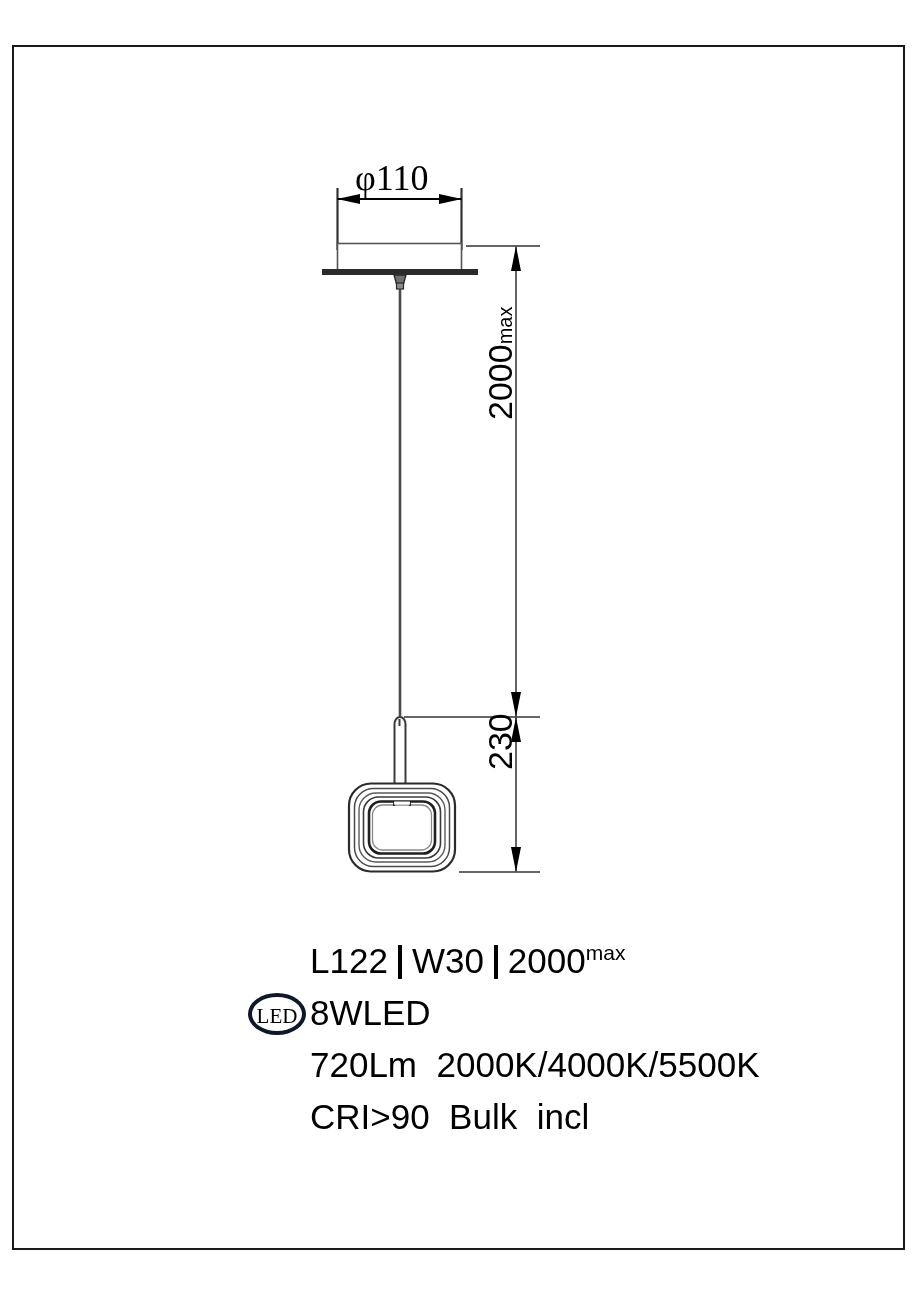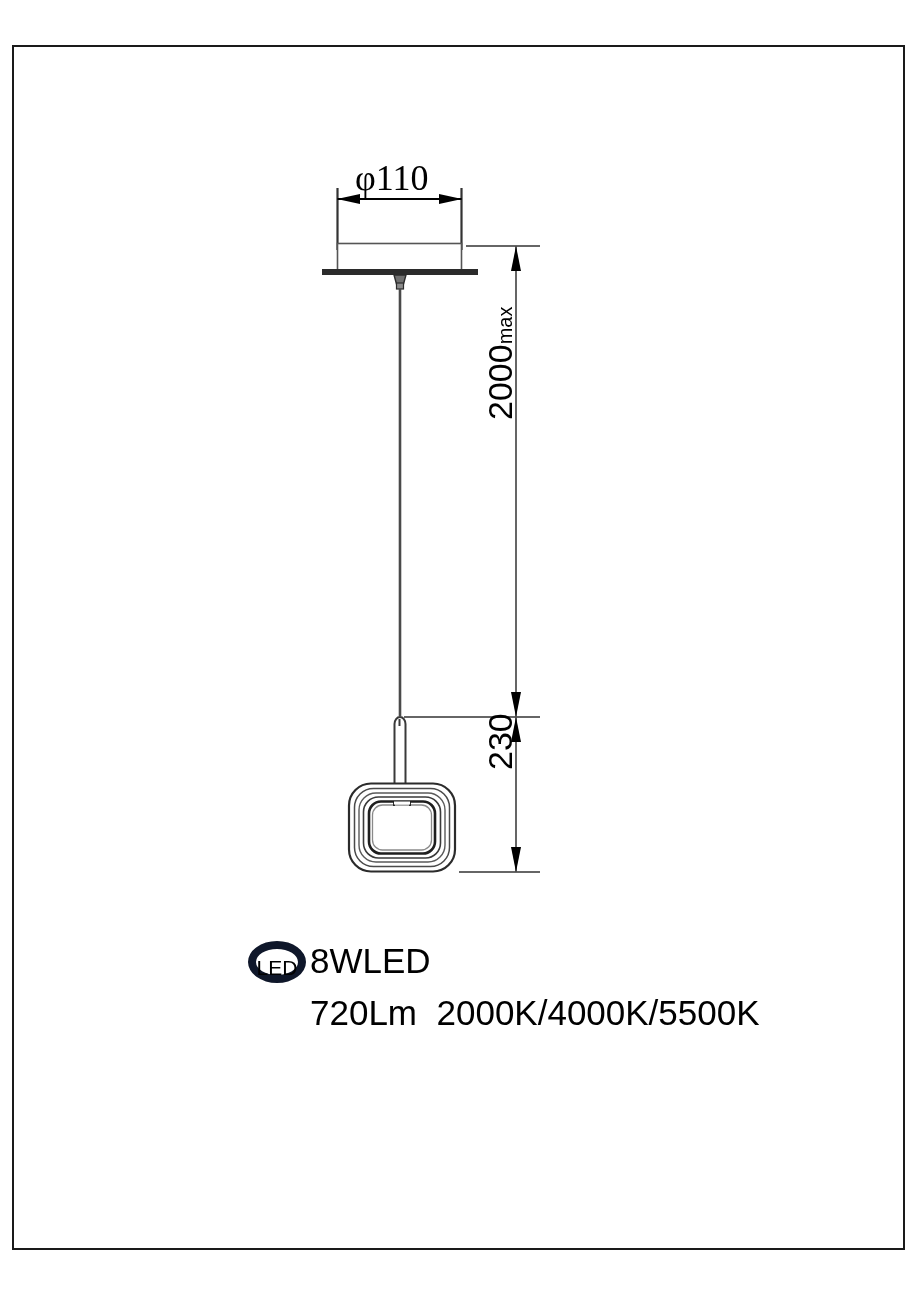--- a/index.html
+++ b/index.html
@@ -70,27 +70,27 @@
   .led-line {
     position: relative;
     padding-left: 0px;
   }
   .led-badge {
     position: absolute;
     left: -62px;
     top: 6px;
     width: 58px;
     height: 42px;
-    border: 8px solid #0f172a;
+    border: 4px solid #0f172a;
     border-radius: 50%;
     box-sizing: border-box;
     text-align: center;
     font-size: 21px;
     line-height: 38px;
-    font-family: Liberation Sans, sans-serif;
+    font-family: Liberation Serif, serif;
     color: #000000;
   }
   .dim-text {
     position: absolute;
     font-family: "Liberation Serif", serif;
     color: #000000;
     white-space: nowrap;
   }
   #dim-dia-text {
     left: 355px;
@@ -194,21 +194,23 @@
 
   <div class="dim-text" id="dim-dia-text">φ110</div>
 
   <div class="dim-text" id="dim-2000-text"><span>2000</span><span class="mx">max</span></div>
 
   <div class="dim-text" id="dim-230-text">230</div>
 
   <div class="spec-block">
 
 
+    <div class="spec-line"><span>L122</span><span class="sep"></span><span>W30</span><span class="sep"></span><span>2000</span><sup class="maxsup">max</sup></div>
 
     <div class="spec-line led-line"><span class="led-badge">LED</span><span>8WLED</span></div>
 
     <div class="spec-line"><span>720Lm</span><span>  </span><span>2000K/4000K/5500K</span></div>
 
+    <div class="spec-line"><span>CRI&gt;90</span><span>  </span><span>Bulk  incl</span></div>
 
   </div>
 
 </div>
 
 </body></html>

